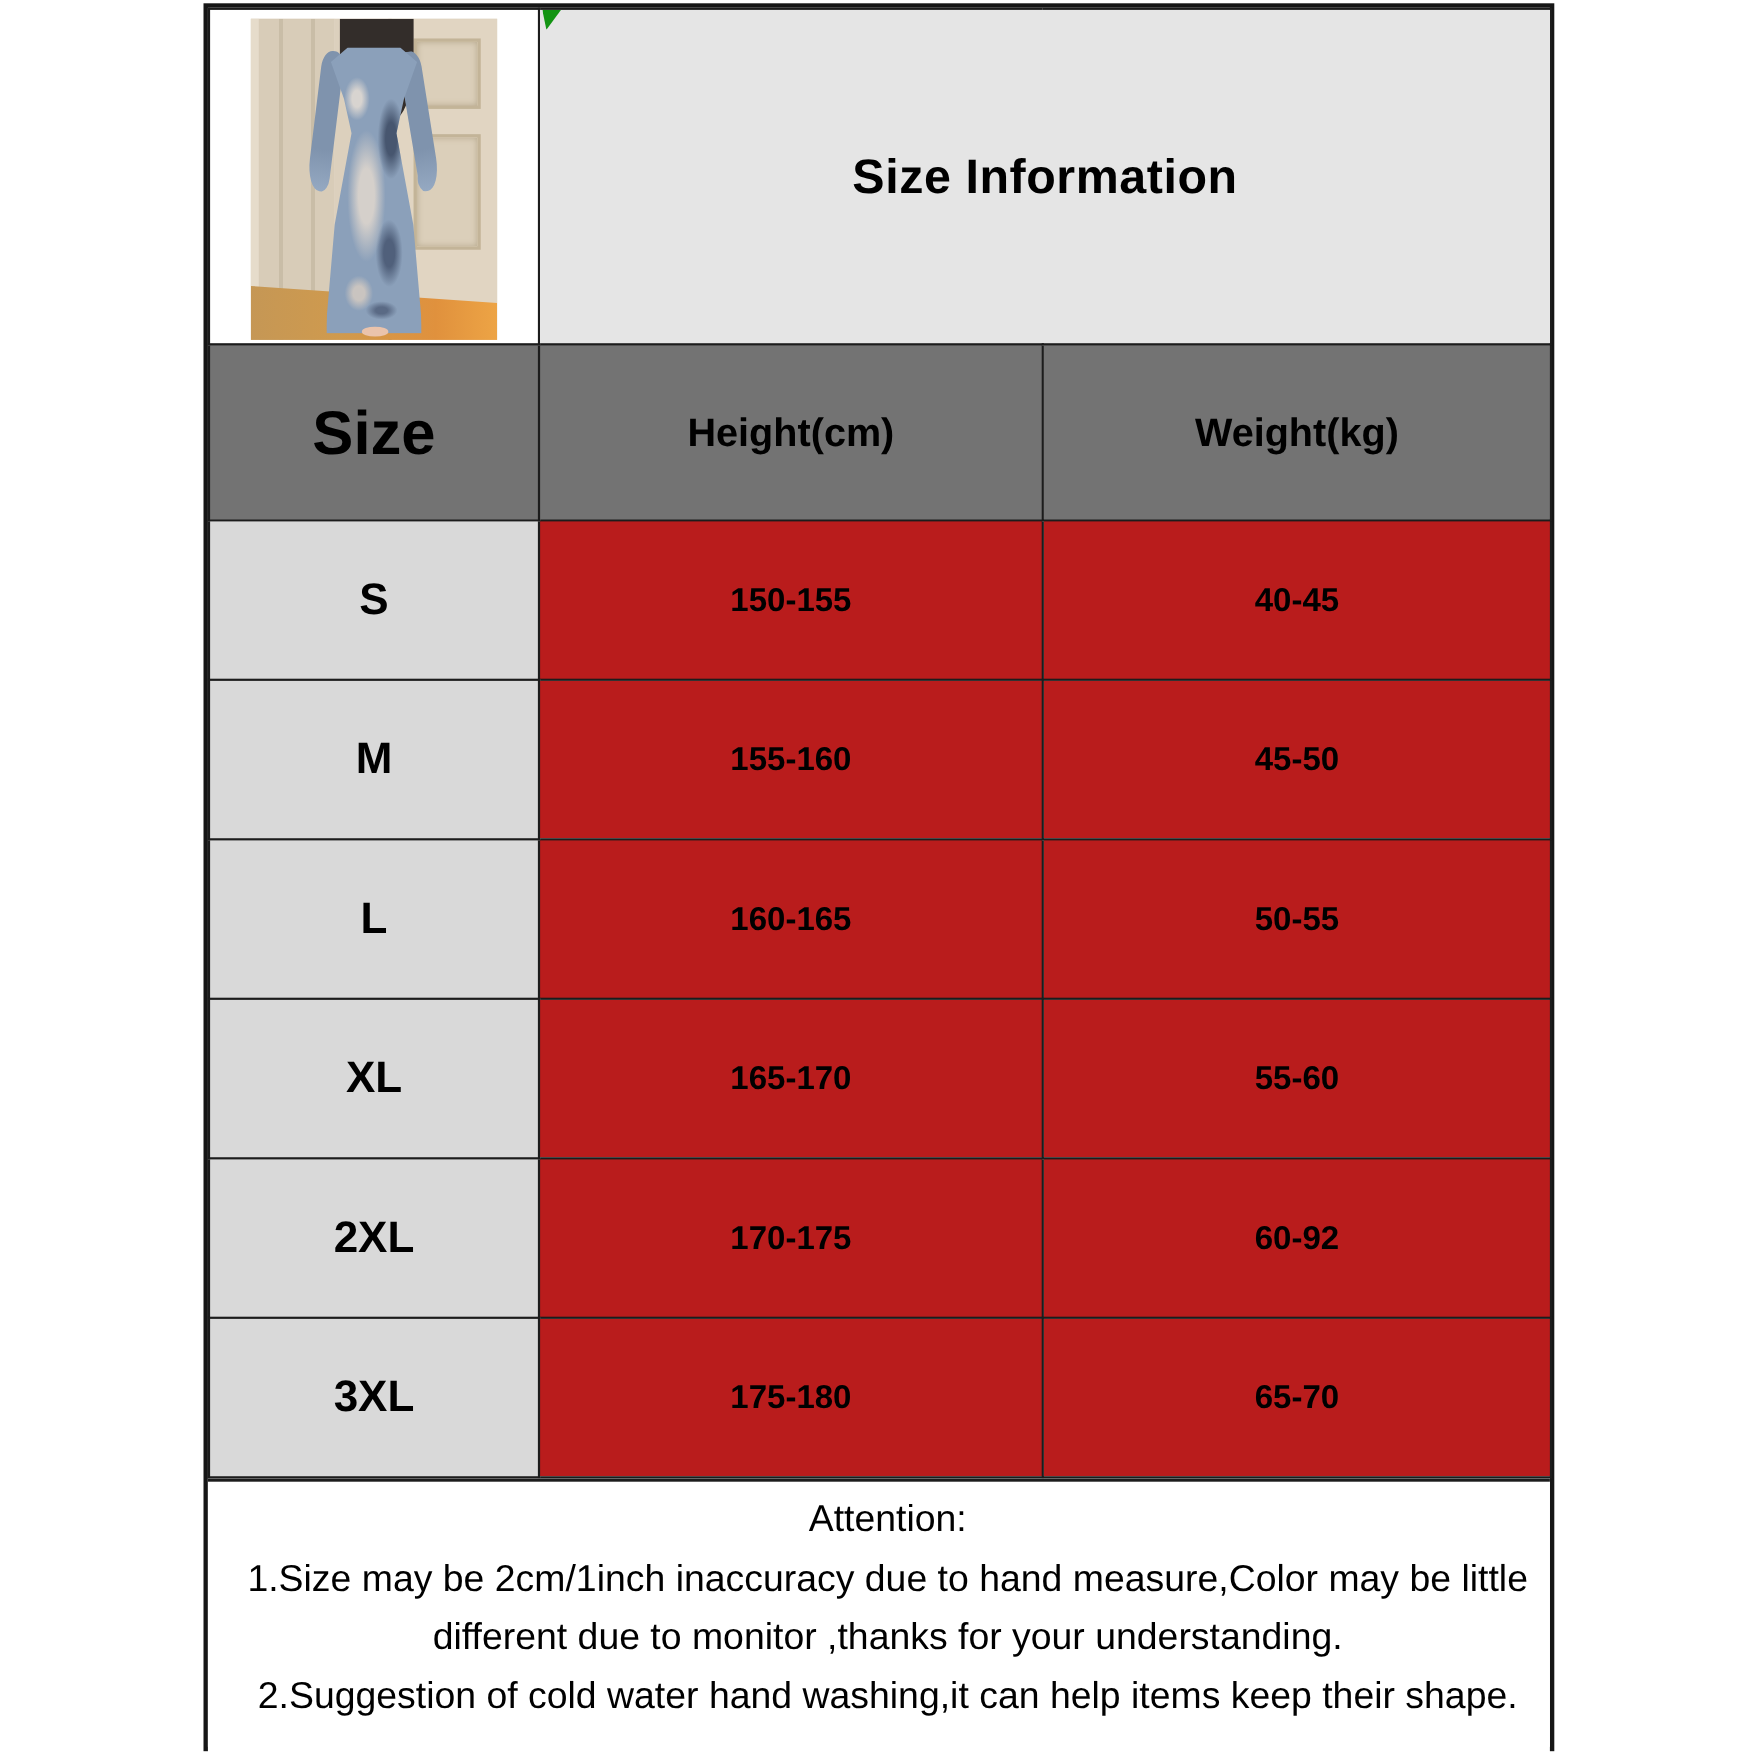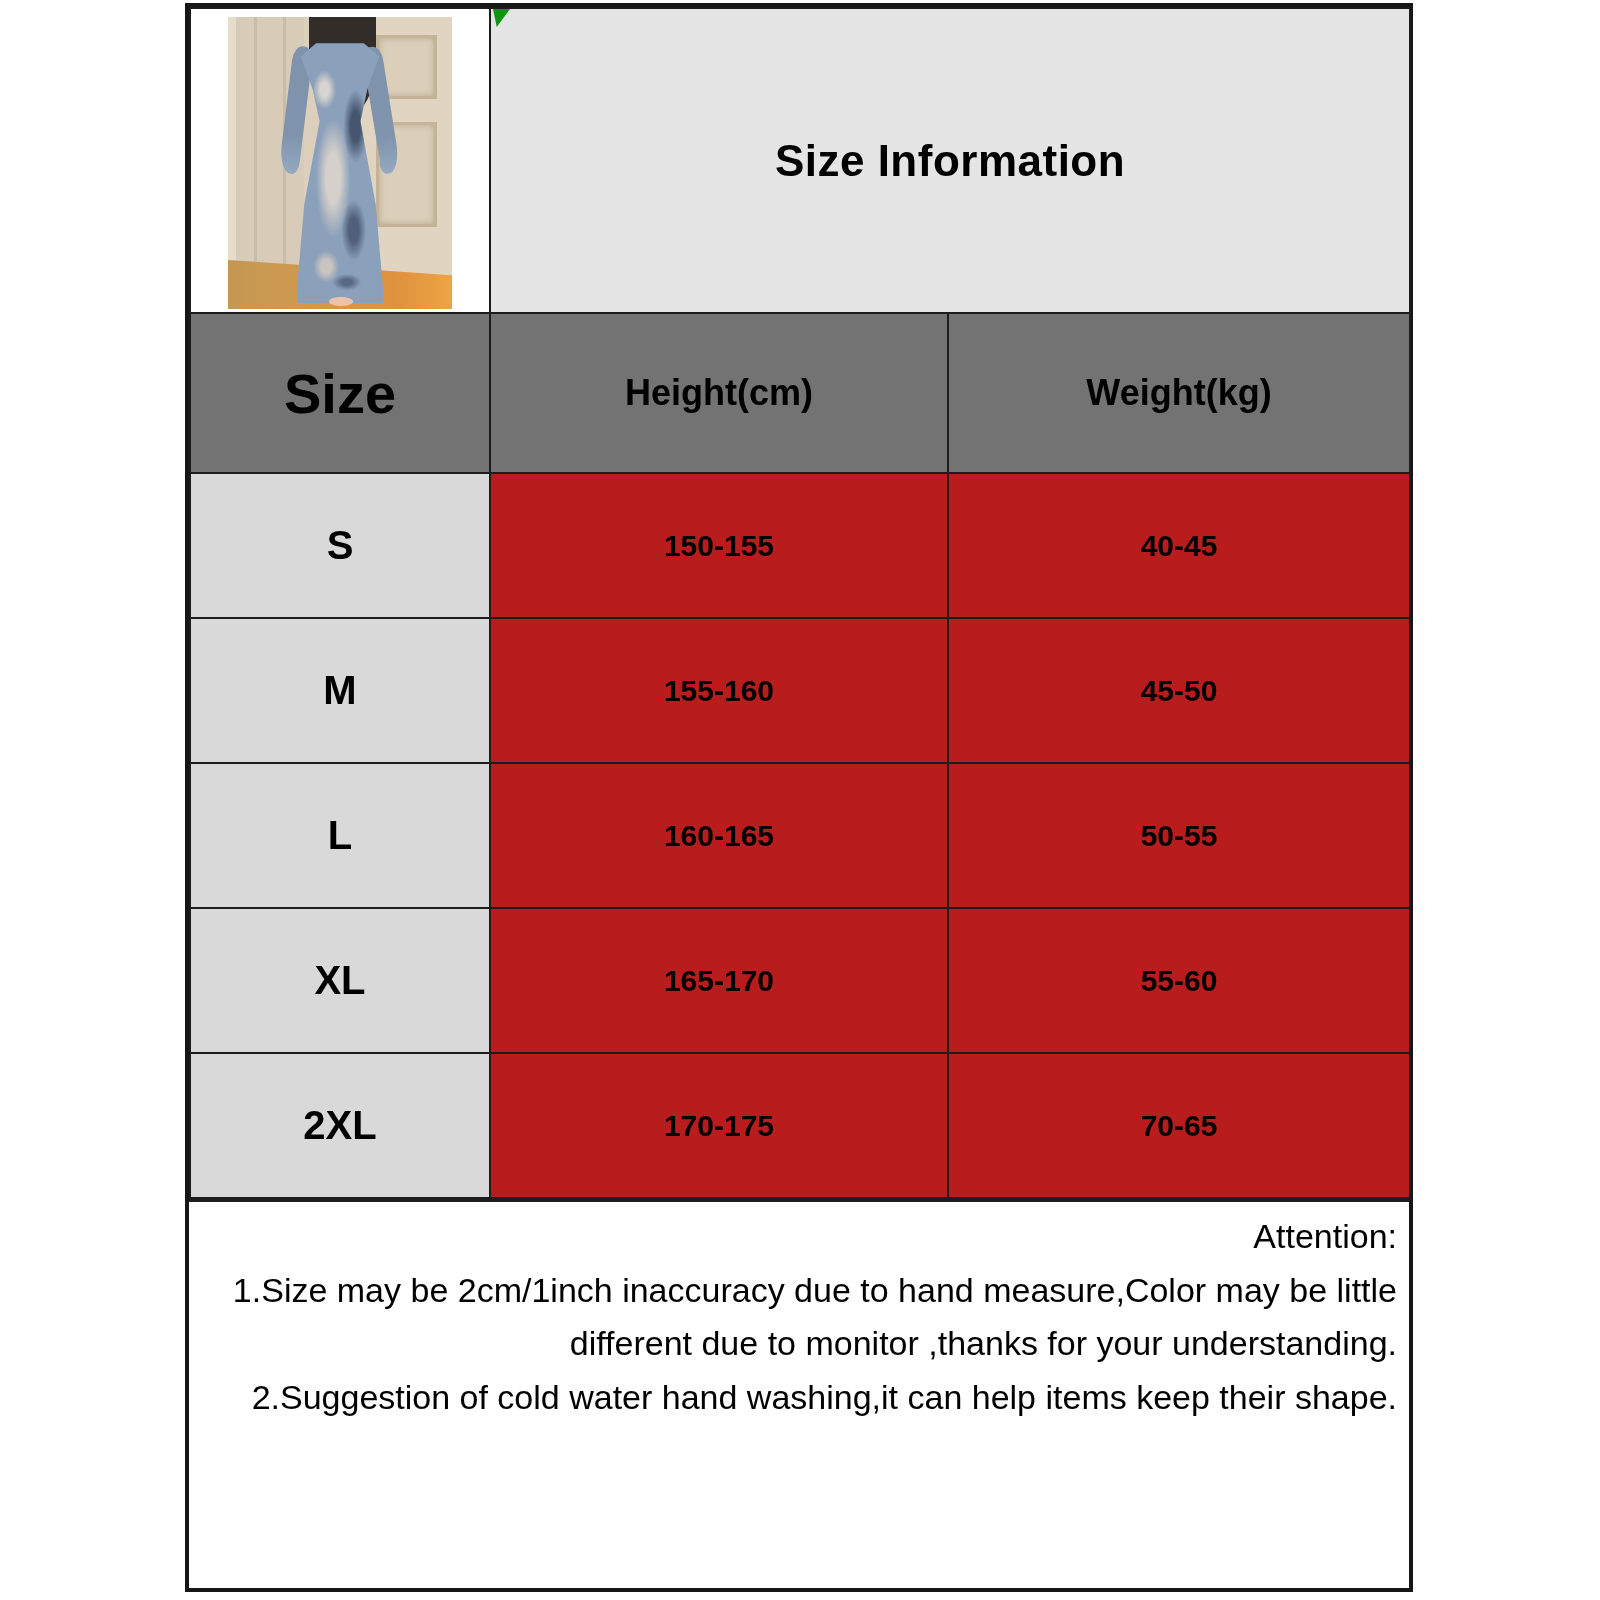--- a/index.html
+++ b/index.html
@@ -78,21 +78,21 @@
   }
 
   .attention-box {
     border-top: 3px solid #1c1c1c;
     background: #ffffff;
     height: 252px;
     box-sizing: border-box;
     padding: 8px 12px 0 28px;
     font-size: 34px;
     line-height: 1.58;
-    text-align: right;
+    text-align: center;
   }
   .attention-box p { margin: 0; }
 
   
   .photo-frame {
     position: relative;
     width: 224px;
     height: 292px;
     margin: 5px auto 0 auto;
     background: #dcd0bd;
@@ -214,21 +214,26 @@
       <td class="value-cell">50-55</td>
     </tr>
     <tr class="data-row">
       <td class="size-cell">XL</td>
       <td class="value-cell">165-170</td>
       <td class="value-cell">55-60</td>
     </tr>
     <tr class="data-row">
       <td class="size-cell">2XL</td>
       <td class="value-cell">170-175</td>
-      <td class="value-cell">70-65</td>
+      <td class="value-cell">60-92</td>
+    </tr>
+    <tr class="data-row">
+      <td class="size-cell">3XL</td>
+      <td class="value-cell">175-180</td>
+      <td class="value-cell">65-70</td>
     </tr>
   </tbody>
     </table>
 
   <div class="attention-box">
     <p>Attention:</p>
     <p>1.Size may be 2cm/1inch inaccuracy due to hand measure,Color may be little different due to monitor ,thanks for your understanding.</p>
     <p>2.Suggestion of cold water hand washing,it can help items keep their shape.</p>
   </div>
 </div>

